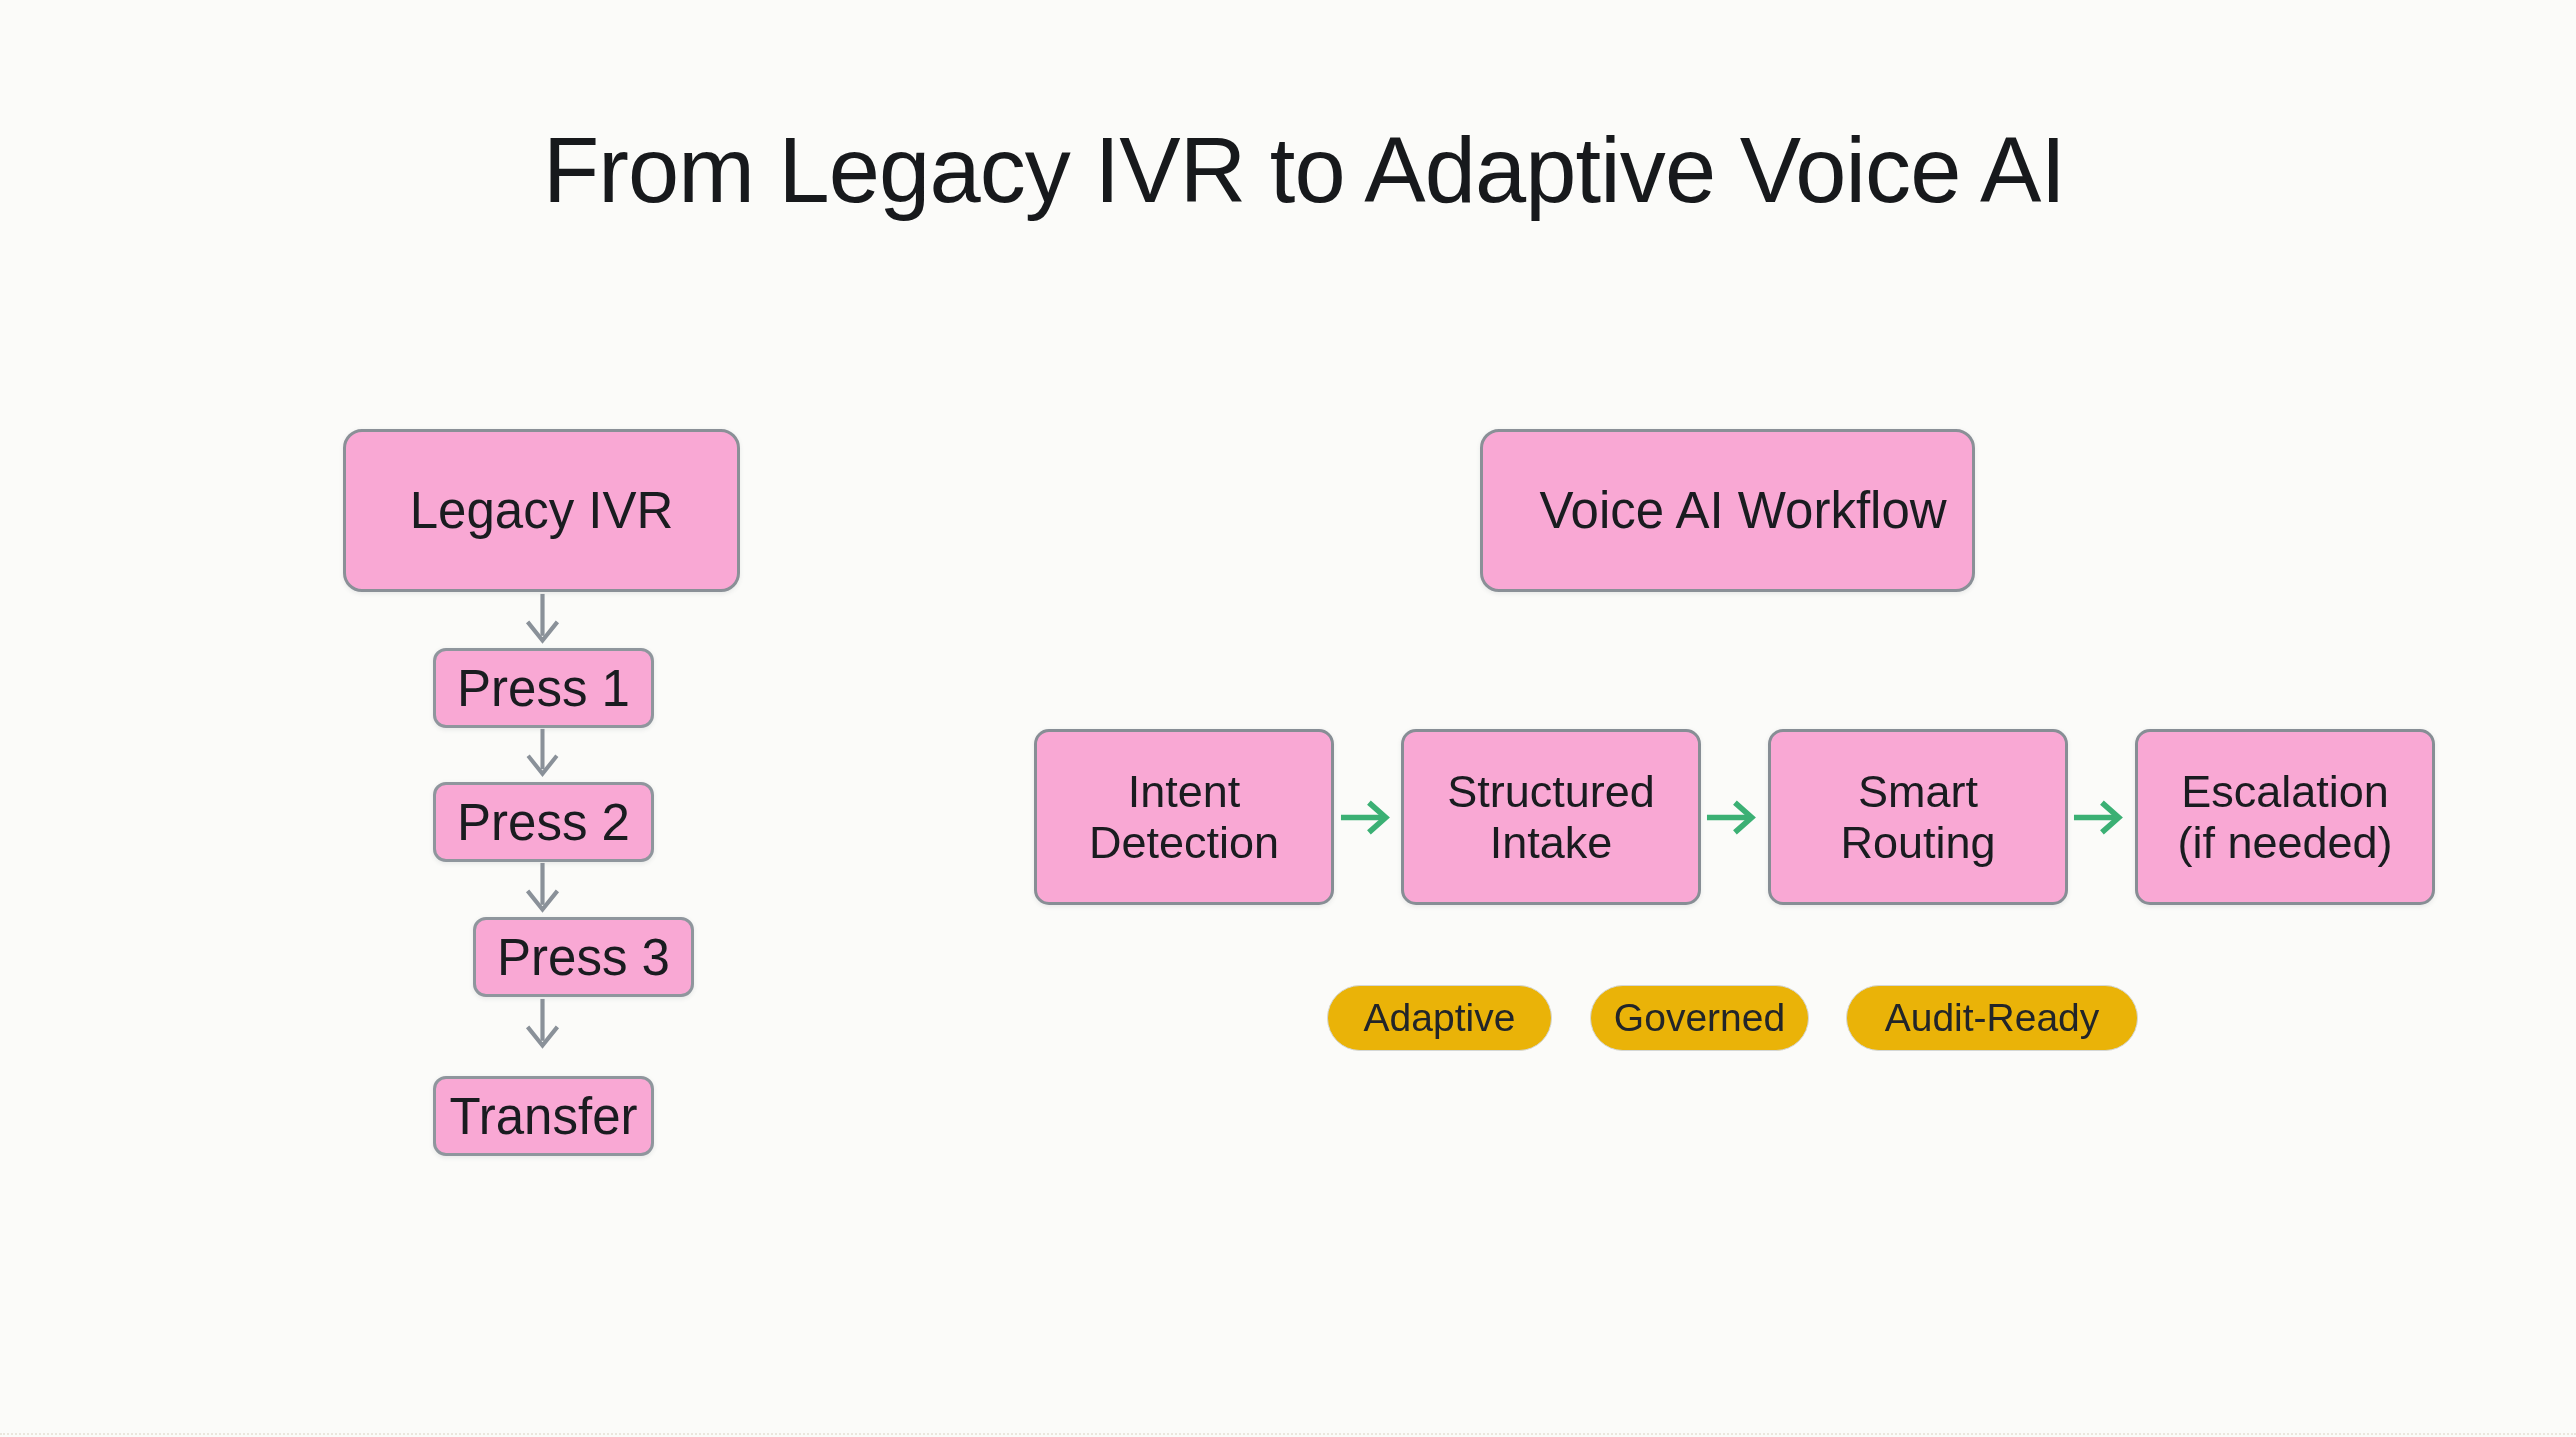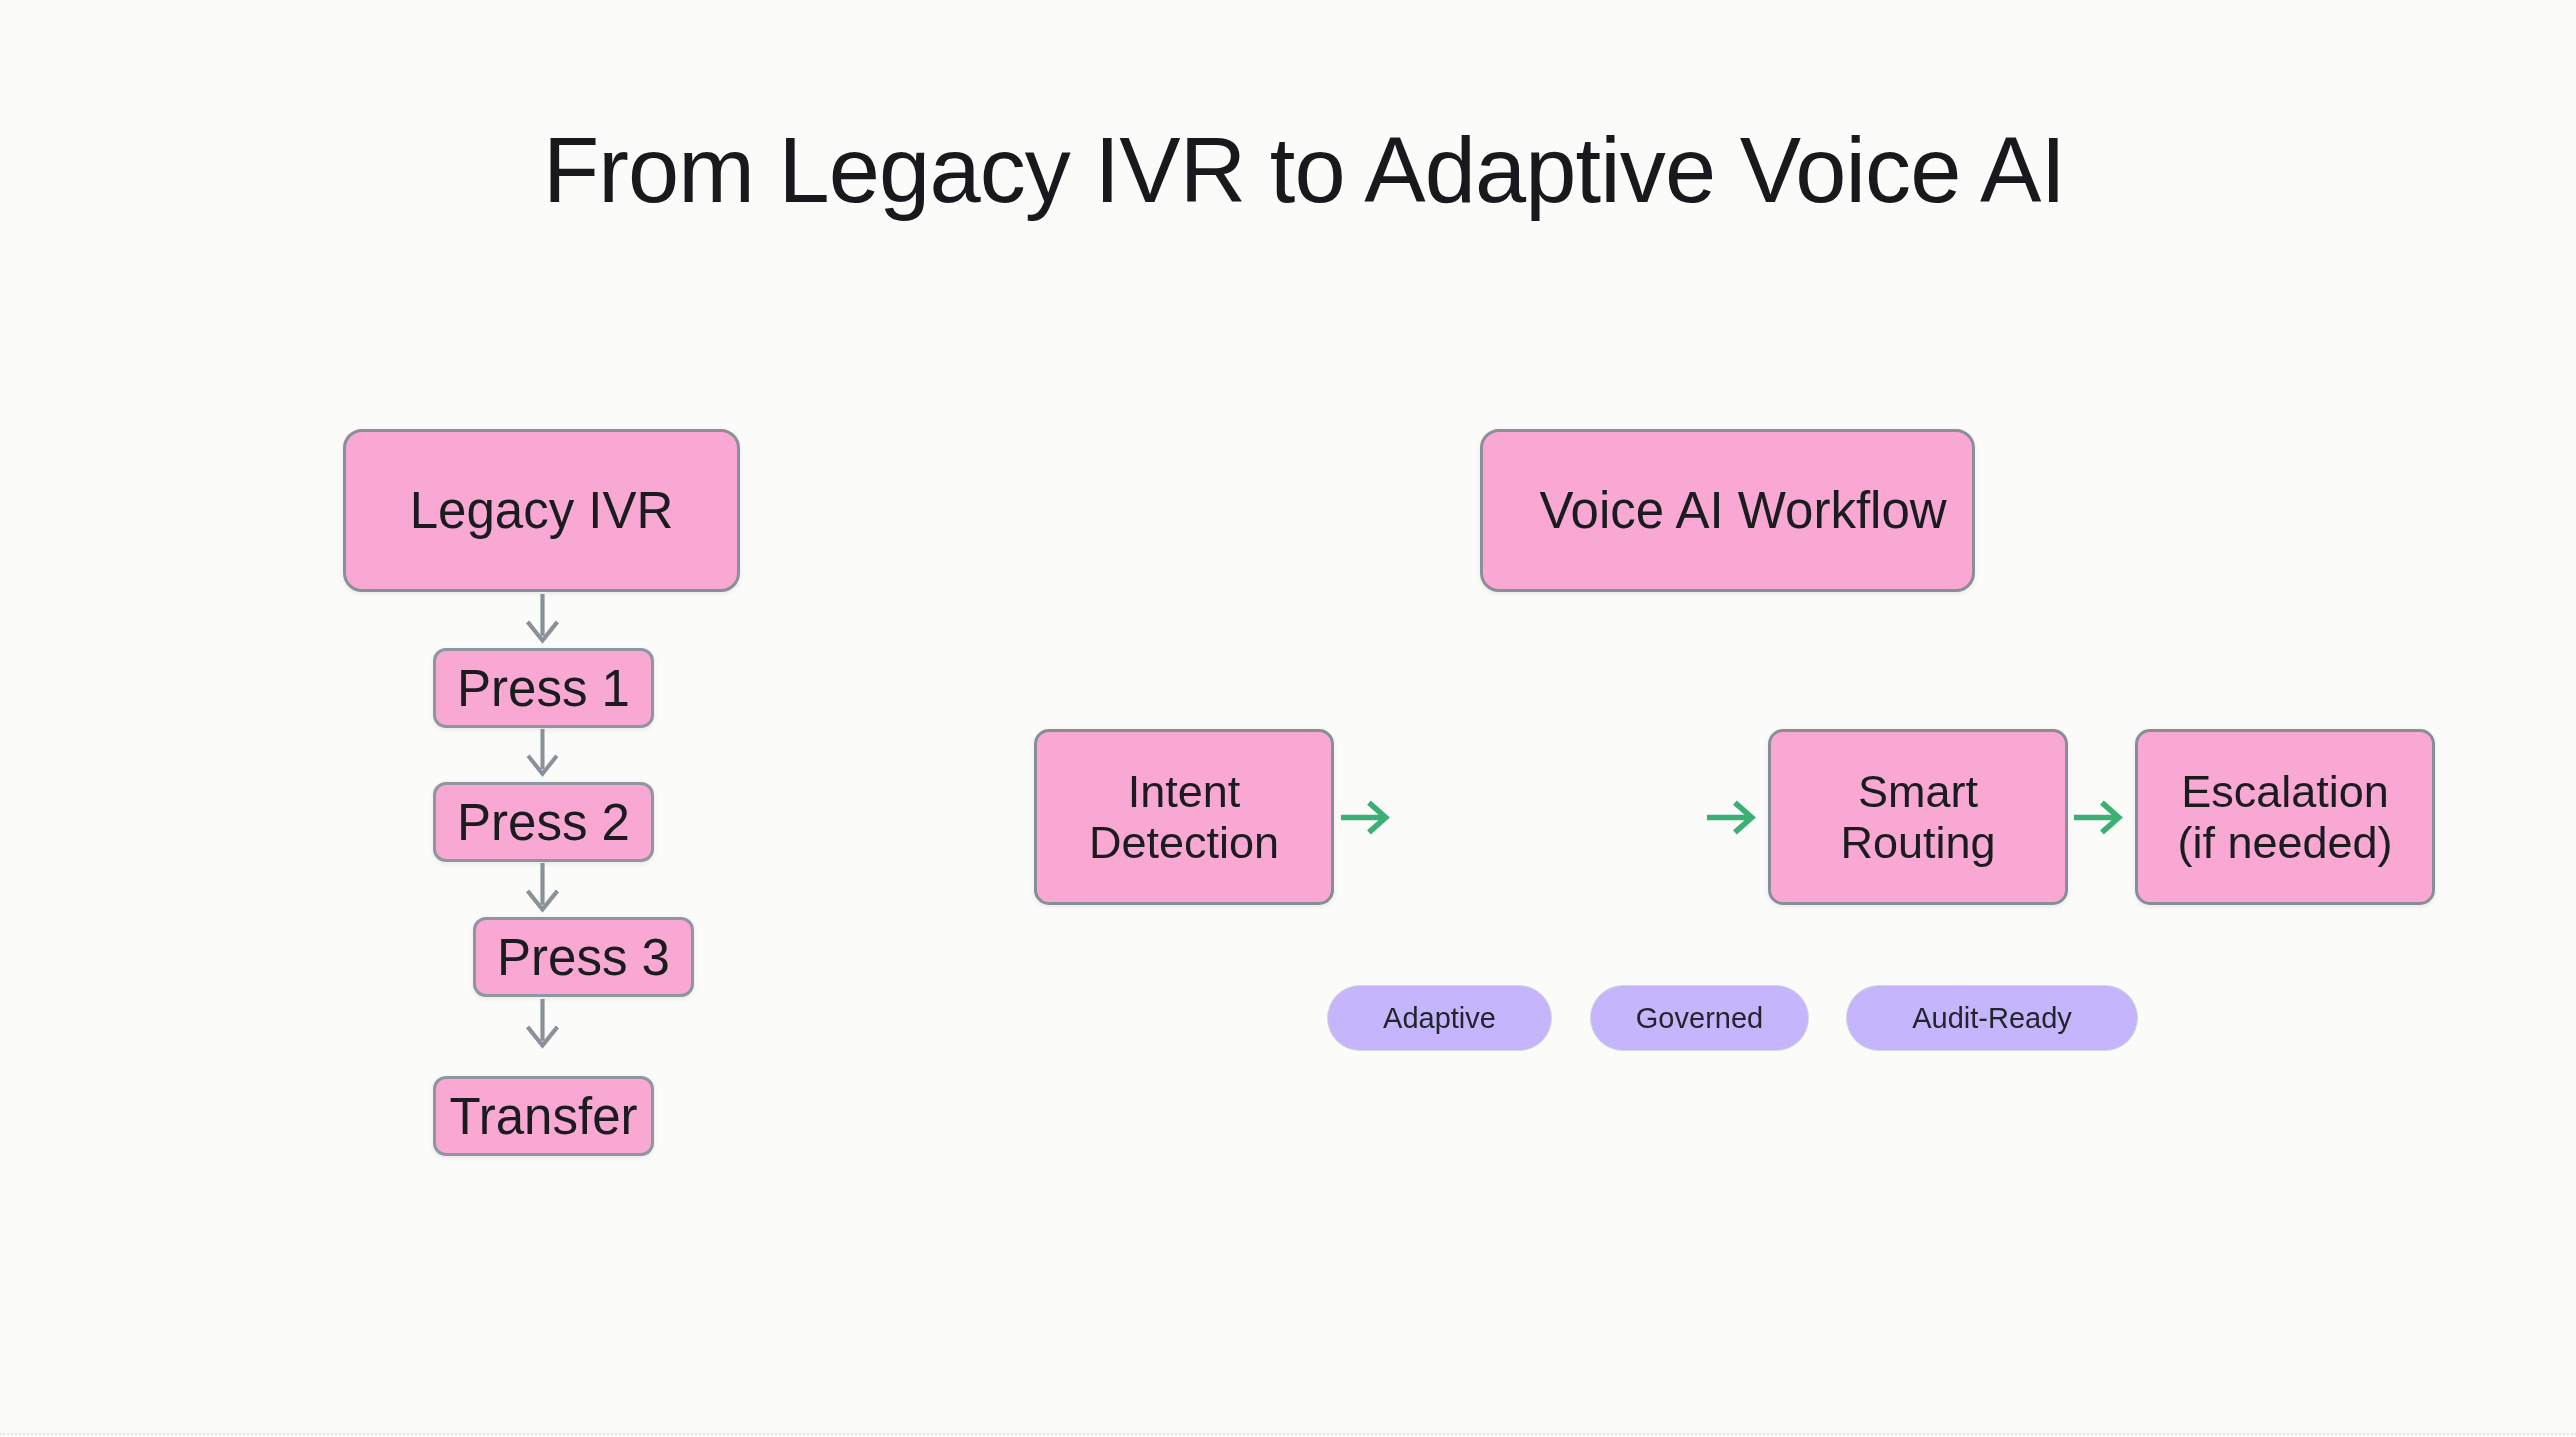--- a/index.html
+++ b/index.html
@@ -82,27 +82,27 @@
     text-align: center;
     font-size: 42px;
     line-height: 47px;
     color: #7b8189;
   }
   .pill {
     position: absolute;
     top: 985px;
     height: 66px;
     box-sizing: border-box;
-    background: #c4b5fd;
+    background: #eab308;
     border: 1.9px solid #d4d7d6;
     border-radius: 34px;
     display: flex;
     align-items: center;
     justify-content: center;
-    font-size: 29px;
+    font-size: 39px;
     color: #222529;
   }
   .pill.adaptive { left: 1327px; width: 225px; }
   .pill.governed { left: 1590px; width: 219px; }
   .pill.audit    { left: 1846px; width: 292px; }
   .bottom-edge {
     position: absolute;
     left: 0;
     right: 0;
     bottom: 2.8px;
@@ -162,20 +162,24 @@
   <div class="node flow-node" style="left:1034px;">
     <span>Intent
 Detection</span>
   </div>
 
   <svg class="arrow" style="left:1339px; top:797px;" width="58" height="41" viewBox="0 0 62 44">
     <line x1="2" y1="22" x2="46" y2="22" stroke="#3bb074" stroke-width="6" fill="none"></line>
     <polyline points="32,6 50,22 32,38" stroke="#3bb074" stroke-width="6" fill="none"></polyline>
   </svg>
 
+  <div class="node flow-node" style="left:1401px;">
+    <span>Structured
+Intake</span>
+  </div>
 
   <svg class="arrow" style="left:1705px; top:797px;" width="58" height="41" viewBox="0 0 62 44">
     <line x1="2" y1="22" x2="46" y2="22" stroke="#3bb074" stroke-width="6" fill="none"></line>
     <polyline points="32,6 50,22 32,38" stroke="#3bb074" stroke-width="6" fill="none"></polyline>
   </svg>
 
   <div class="node flow-node" style="left:1768px;">
     <span>Smart
 Routing</span>
   </div>

